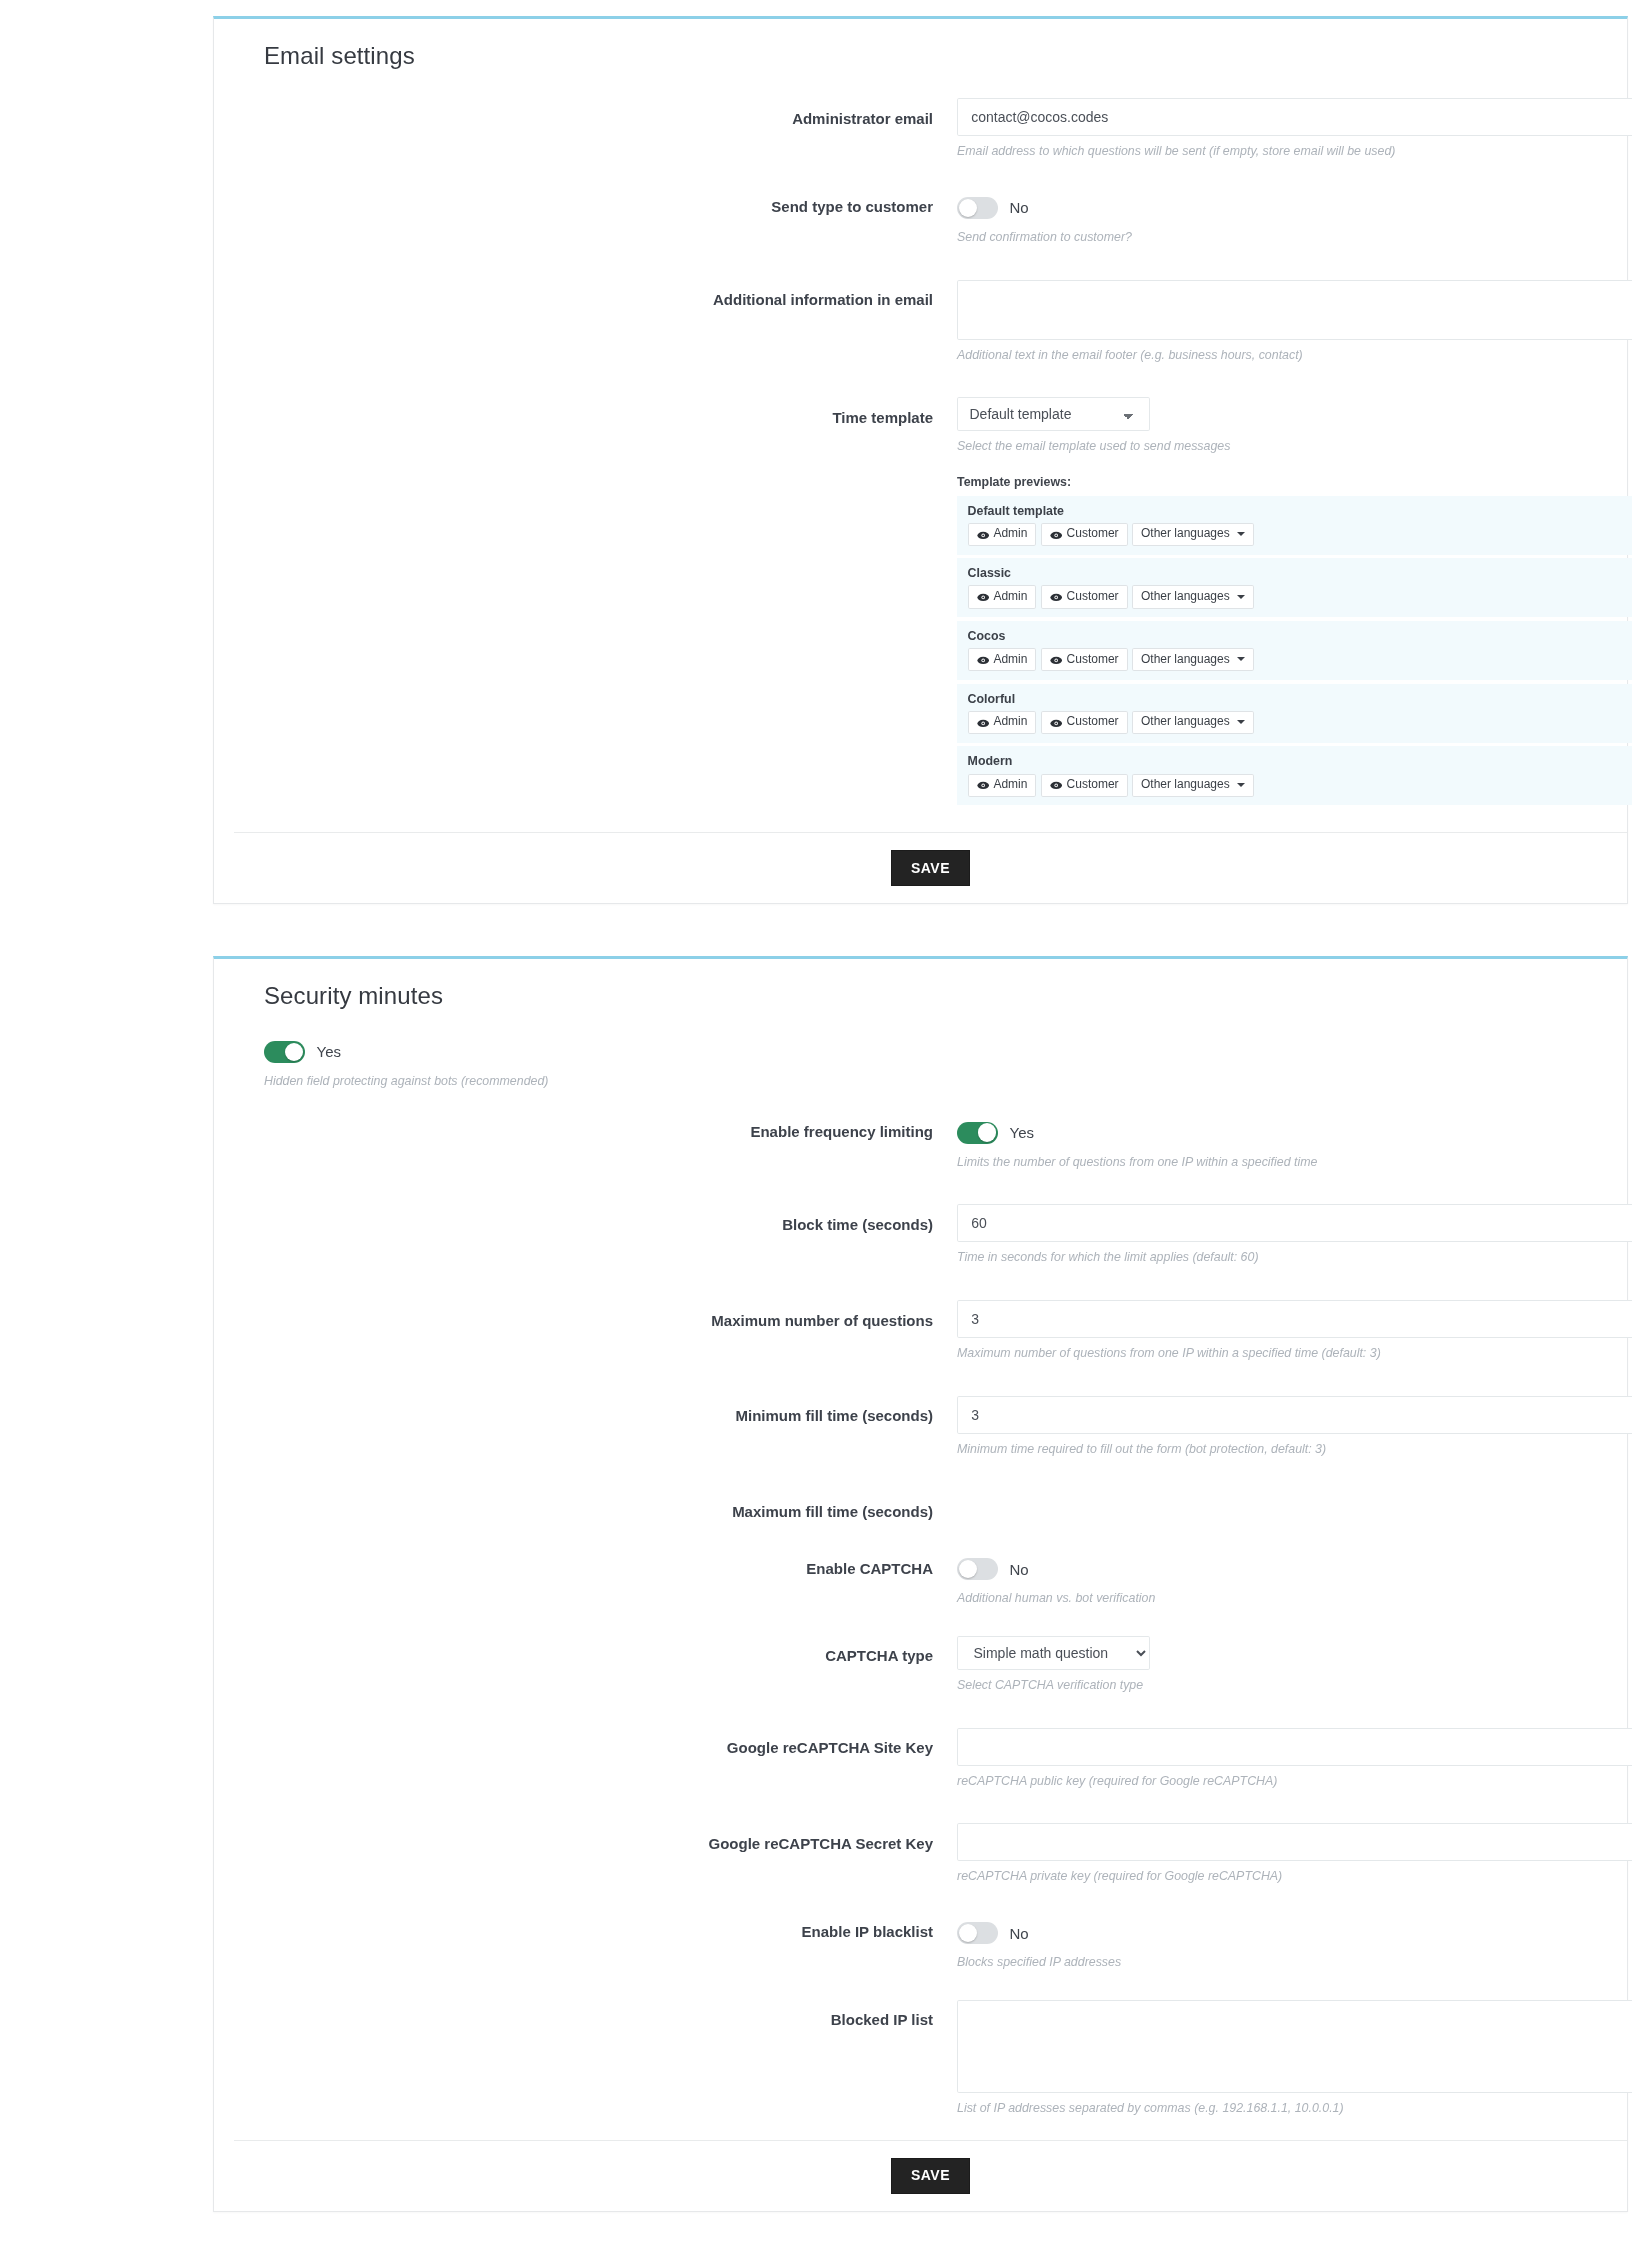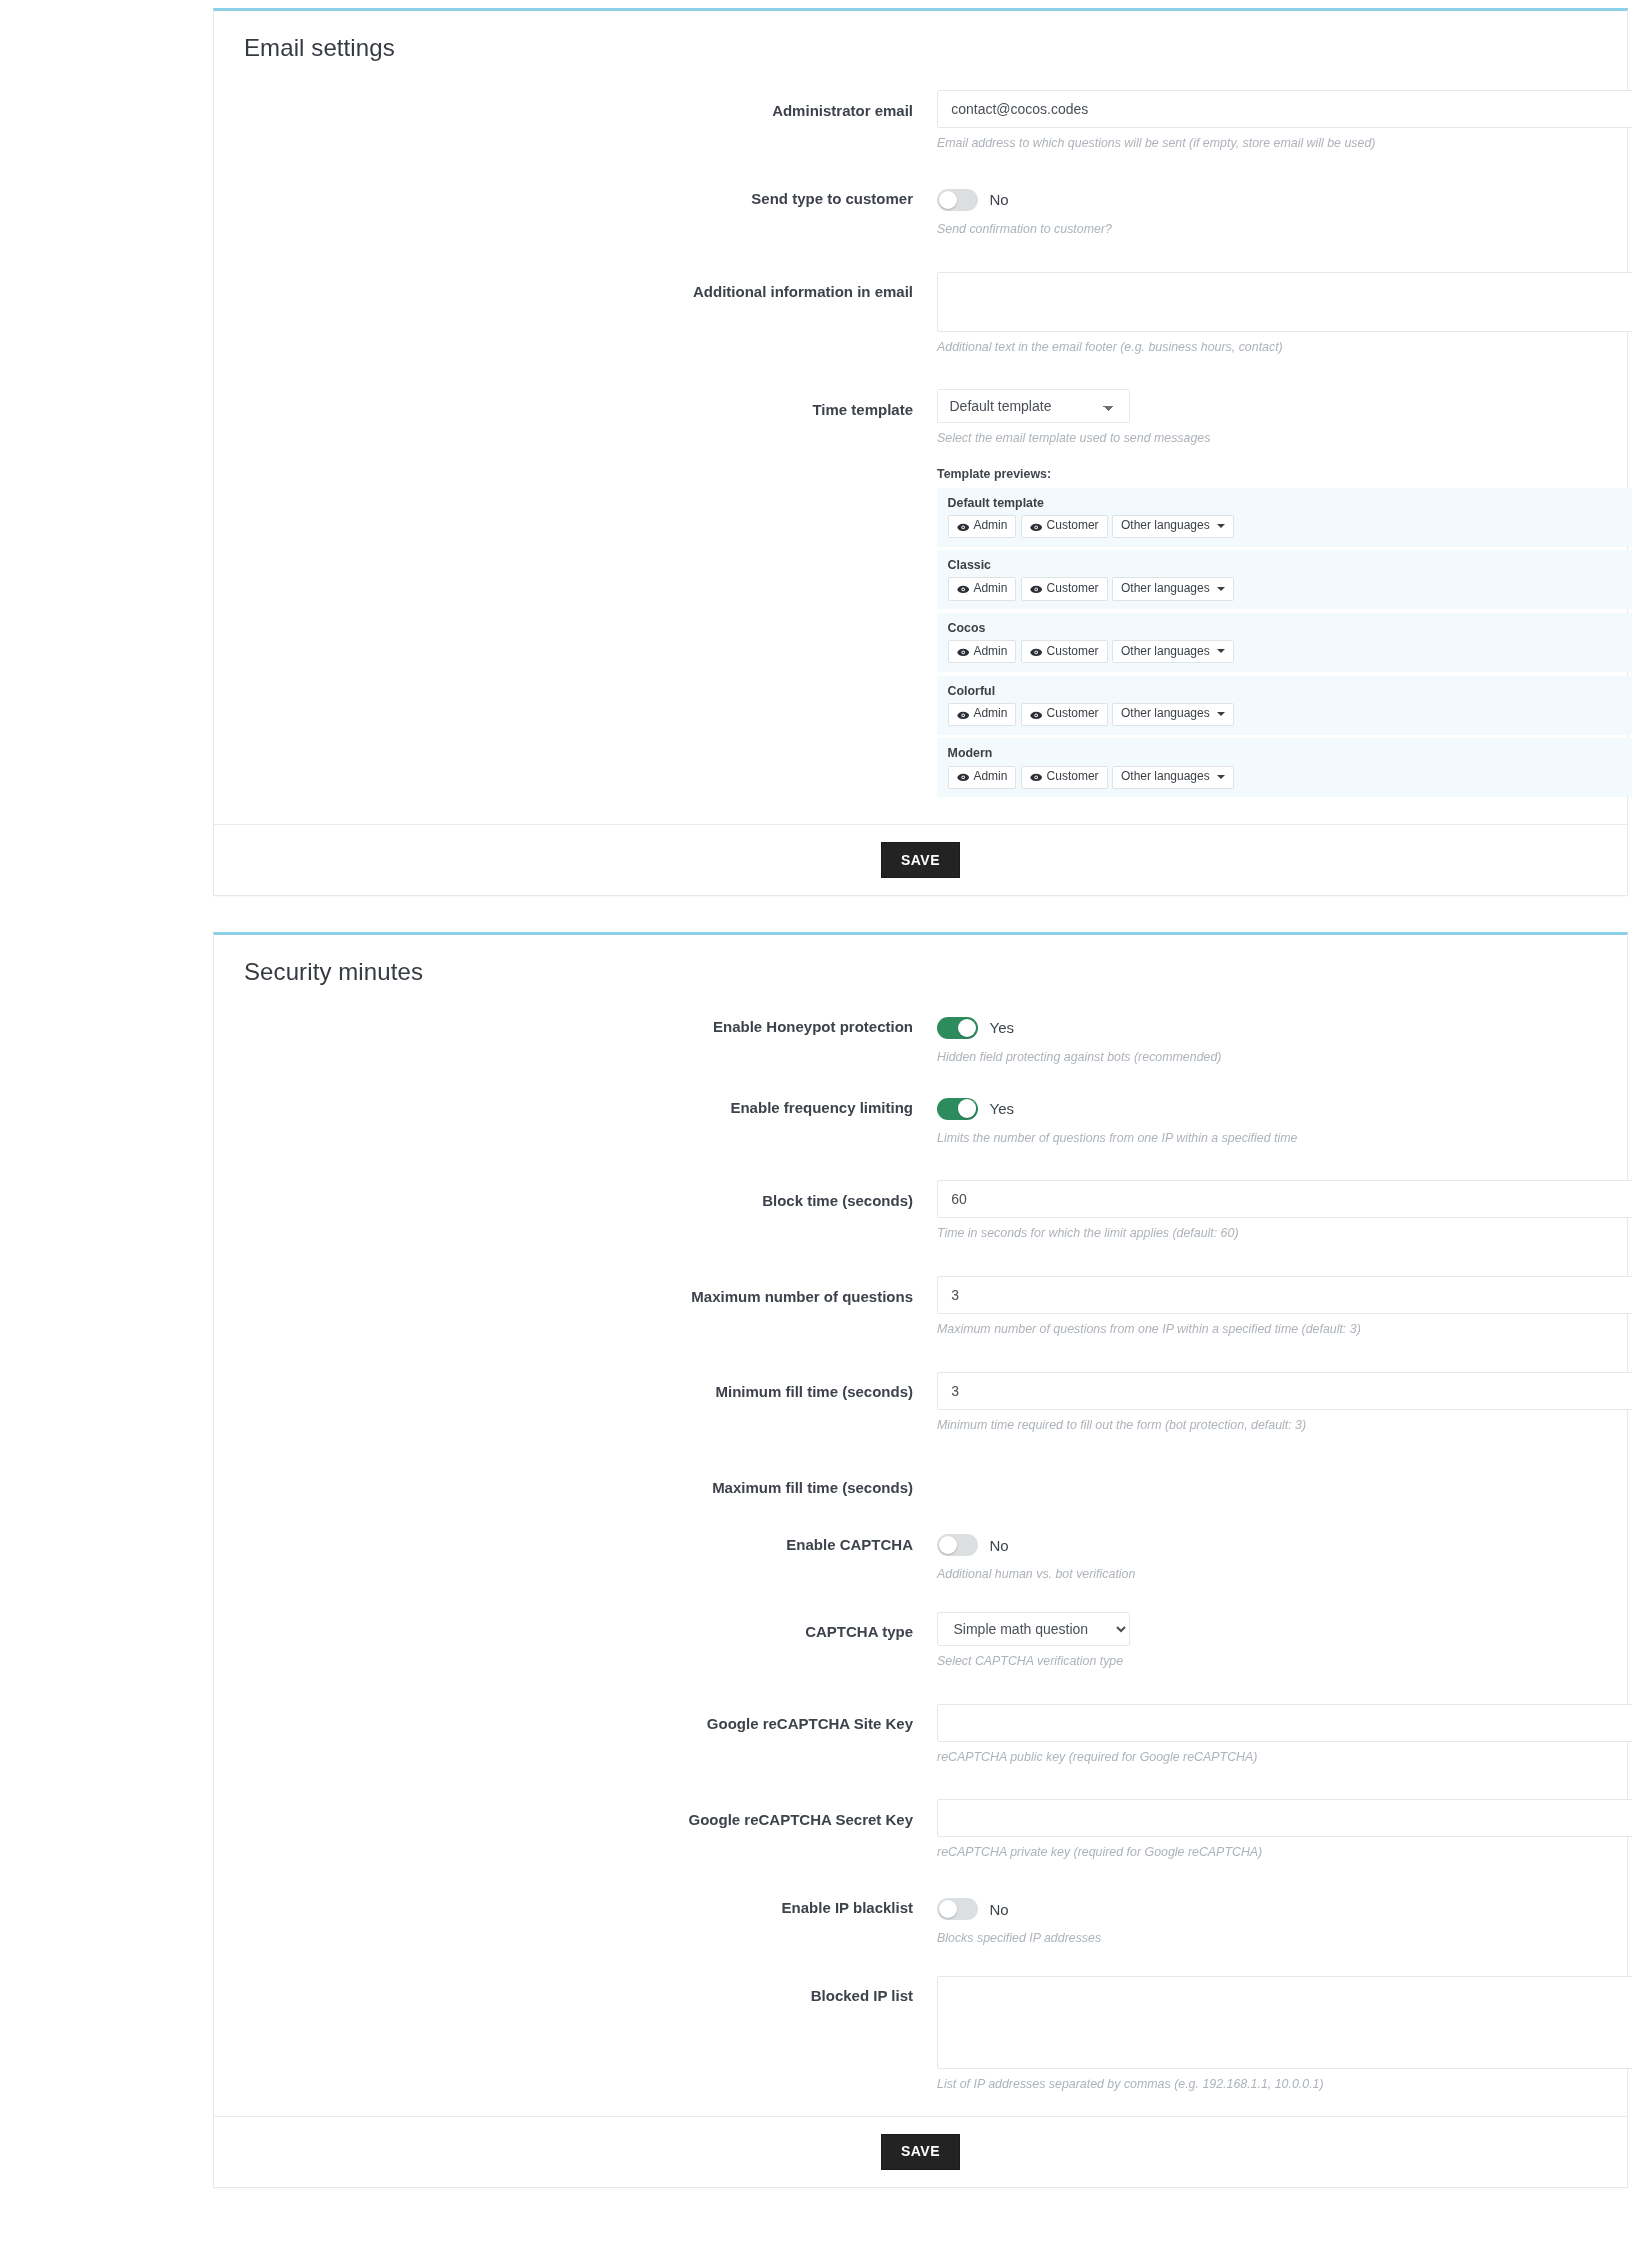--- a/index.html
+++ b/index.html
@@ -18,27 +18,28 @@
   
   .page {
     width: 1633px;
     min-height: 2258px;
     background: #ffffff;
     padding: 0;
   }
 
   
   .panel {
-    margin: 8px auto;
+    margin: 16px auto;
     width: 1415px;
     margin-left: 213px;
     background: #ffffff;
     border: 0.9px solid #e6e8ea;
     border-top: 3.5px solid #8cd0e8;
     box-shadow: 0 0.9px 1.8px rgba(0,0,0,0.03);
+    padding-left: 20px;
   }
   .panel-gap { height: 19.4px; background:#ffffff; }
 
   .panel-header {
     padding: 23px 30px 8.8px 30px;
   }
   .panel-title {
     font-size: 24px;
     font-weight: 400;
     color: #363a41;
@@ -448,21 +449,20 @@
   <div class="panel-gap"></div>
 
   <div class="panel">
     <div class="panel-header">
       <div class="panel-title">Security minutes</div>
     </div>
 
     <div class="panel-body">
 
       <div class="form-row">
-        <div class="form-label toggle-label">Enable Honeypot protection</div>
         <div class="form-control">
           <div class="toggle-wrap">
             <div class="toggle on">
                 <span class="knob"></span>
               </div>
             <span class="toggle-text">Yes</span>
           </div>
           <div class="help-text">Hidden field protecting against bots (recommended)</div>
         </div>
       </div>

